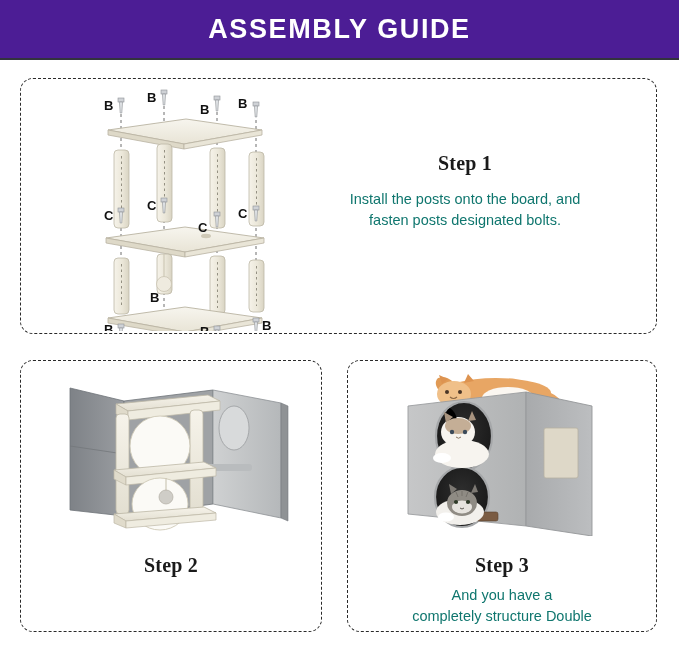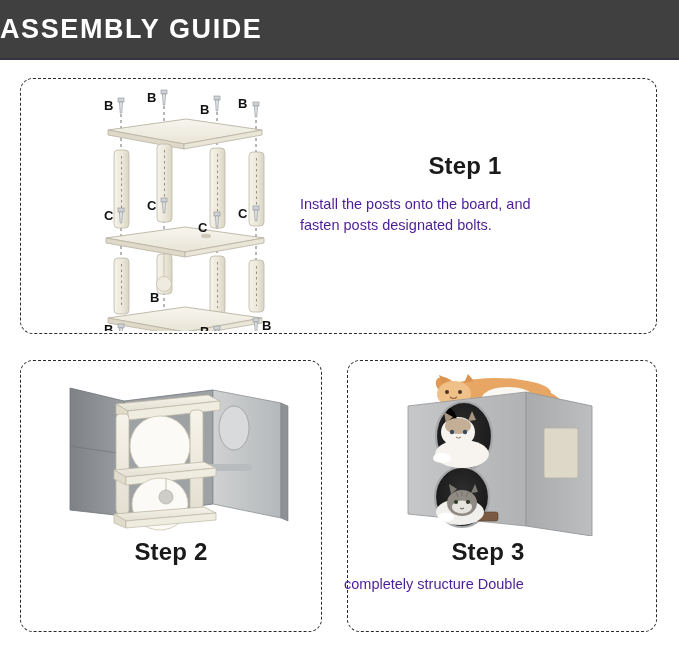--- a/index.html
+++ b/index.html
@@ -16,23 +16,24 @@
     color: #1a1a1a;
   }
 
   
   .header-bar {
     position: absolute;
     left: 0;
     top: 0;
     width: 679px;
     height: 58px;
-    background: #404040;
+    background: #4c1d95;
     display: flex;
     align-items: center;
+    justify-content: center;
   }
   .header-title {
     color: #ffffff;
     font-size: 27px;
     font-weight: bold;
     letter-spacing: 1.6px;
     font-family: "Liberation Sans", sans-serif;
   }
   .header-rule {
     position: absolute;
@@ -50,53 +51,54 @@
     border-radius: 13px;
     box-sizing: border-box;
     background: #ffffff;
   }
   .panel-step1 { left: 20px;  top: 78px;  width: 637px; height: 256px; }
   .panel-step2 { left: 20px;  top: 360px; width: 302px; height: 272px; }
   .panel-step3 { left: 347px; top: 360px; width: 310px; height: 272px; }
 
   
   .step-title {
-    font-size: 24px;
+    font-size: 20px;
     font-weight: bold;
     text-align: center;
     color: #1a1a1a;
     letter-spacing: .2px;
+    font-family: Liberation Serif, serif;
   }
   .step-desc {
     font-size: 14.5px;
-    text-align: left;
-    color: #4c1d95;
+    text-align: center;
+    color: #0f766e;
     line-height: 1.45;
   }
   .step1-text {
     position: absolute;
     left: 300px;
     top: 152px;
     width: 330px;
   }
   .step1-text .step-title { margin-bottom: 14px; }
   .step2-text {
     position: absolute;
     left: 32px;
     top: 538px;
     width: 278px;
   }
   .step3-text {
     position: absolute;
-    left: 344px;
+    left: 358px;
     top: 538px;
     width: 288px;
   }
   .step2-text .step-title,
-  .step3-text .step-title { margin-bottom: 8px; }
+  .step3-text .step-title { margin-bottom: 8px; margin-top: 16px; }
 
   
   .figure { position: absolute; }
   .fig-step1 { left: 86px;  top: 86px;  width: 190px; height: 245px; }
   .fig-step2 { left: 38px;  top: 368px; width: 268px; height: 165px; }
   .fig-step3 { left: 376px; top: 366px; width: 252px; height: 170px; }
 
   .figure svg { display: block; width: 100%; height: 100%; }
 
   .bolt-label {
@@ -416,15 +418,16 @@
         <line x1="92" y1="126" x2="90" y2="131"></line>
       </g>
       <ellipse cx="70" cy="151" rx="8" ry="4.5" fill="#ffffff"></ellipse>
     </g>
   </svg>
 </div>
 
 <div class="step3-text">
   <div class="step-title">Step 3</div>
   <div class="step-desc">
+    <div>And you have a</div>
     <div>completely structure Double</div>
   </div>
 </div>
 
 </body></html>

